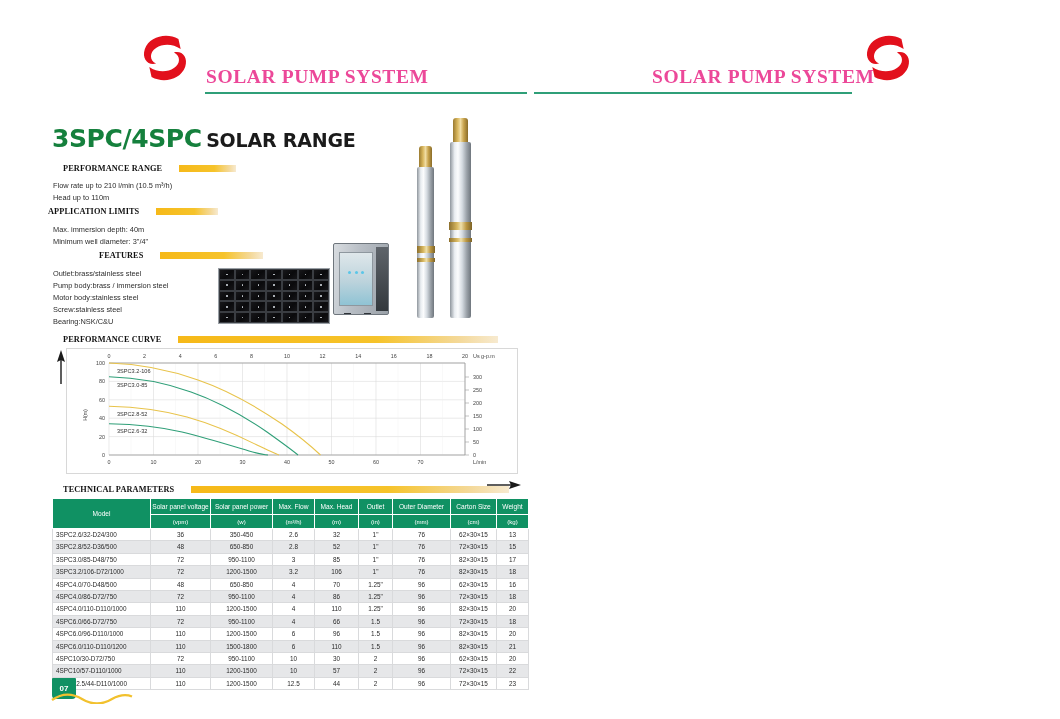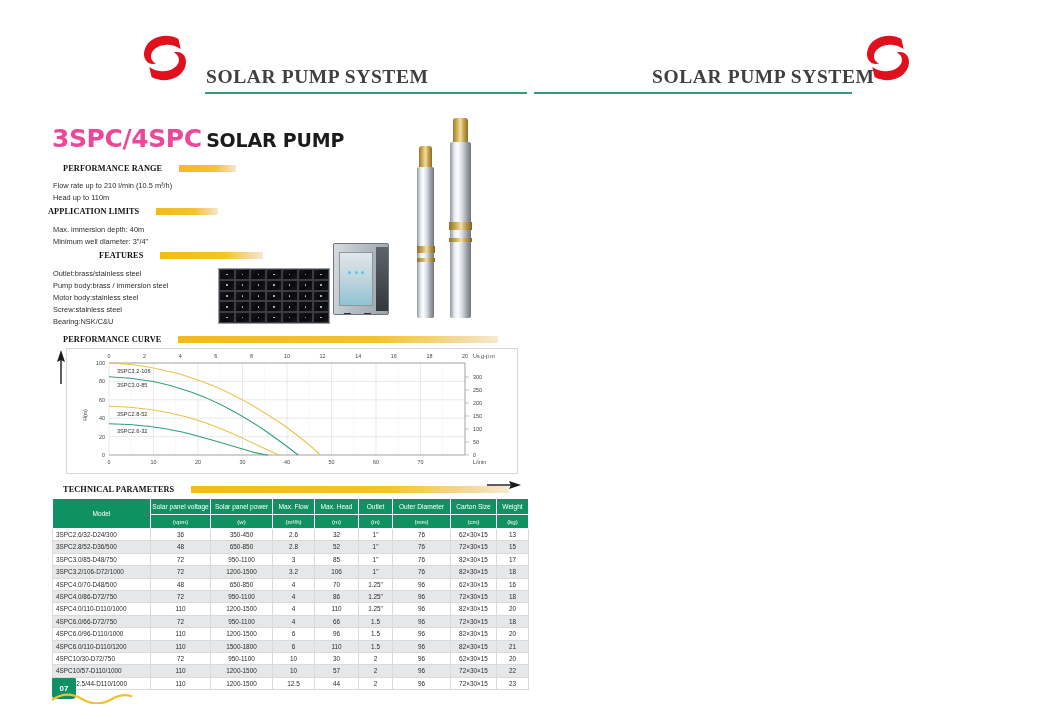--- a/index.html
+++ b/index.html
@@ -14,29 +14,29 @@
   .page { width: 530px; height: 719px; position: relative; padding: 0; }
 
   
   .masthead { position: relative; height: 78px; }
   .logo { position: absolute; width: 66px; height: 56px; }
   .logo svg { width: 100%; height: 100%; display: block; }
   .brand {
     position: absolute;
     font-family: "Liberation Serif", serif;
     font-weight: bold; font-size: 19.5px; letter-spacing: .6px;
-    color: #404040; white-space: nowrap;
+    color: #ec4899; white-space: nowrap;
   }
   .rule { position: absolute; height: 2px; background: #2f9f78; }
 
   
   .title-row { position: absolute; white-space: nowrap; }
   .t-code {
     font-family: "DejaVu Sans", sans-serif;
-    font-weight: bold; font-size: 25px; color: #ec4899;
+    font-weight: bold; font-size: 25px; color: #15803d;
     letter-spacing: -.4px;
   }
   .t-rest {
     font-family: "DejaVu Sans", sans-serif;
     font-weight: bold; font-size: 19px; color: #1b1b1b;
     letter-spacing: -.2px;
   }
 
   
   .sec-head {
@@ -172,21 +172,21 @@
           <path d="M26 84 C48 96 78 88 86 66 C92 48 80 36 66 40 C78 46 78 60 66 68 C54 76 36 76 22 66 Z" fill="#e2101c"></path>
           <path d="M50 30 C60 38 62 54 54 70 C46 62 44 46 50 30 Z" fill="#ffffff"></path>
         </svg>
       </div>
       <div class="brand" style="left:206px; top:66px;">SOLAR PUMP SYSTEM</div>
       <div class="rule" style="left:205px; top:92px; width:322px;"></div>
     </div>
 
     <div class="title-row" style="left:52px; top:124px;">
       <span class="t-code">3SPC/4SPC</span>
-      <span class="t-rest">SOLAR PUMP</span>
+      <span class="t-rest">SOLAR RANGE</span>
     </div>
 
     <div class="panel" style="left:218px; top:268px; width:112px; height:56px; grid-template-columns:repeat(7,1fr); grid-template-rows:repeat(5,1fr);">
       <div class="cell"></div>
         <div class="cell"></div>
         <div class="cell"></div>
         <div class="cell"></div>
         <div class="cell"></div>
         <div class="cell"></div>
         <div class="cell"></div>

